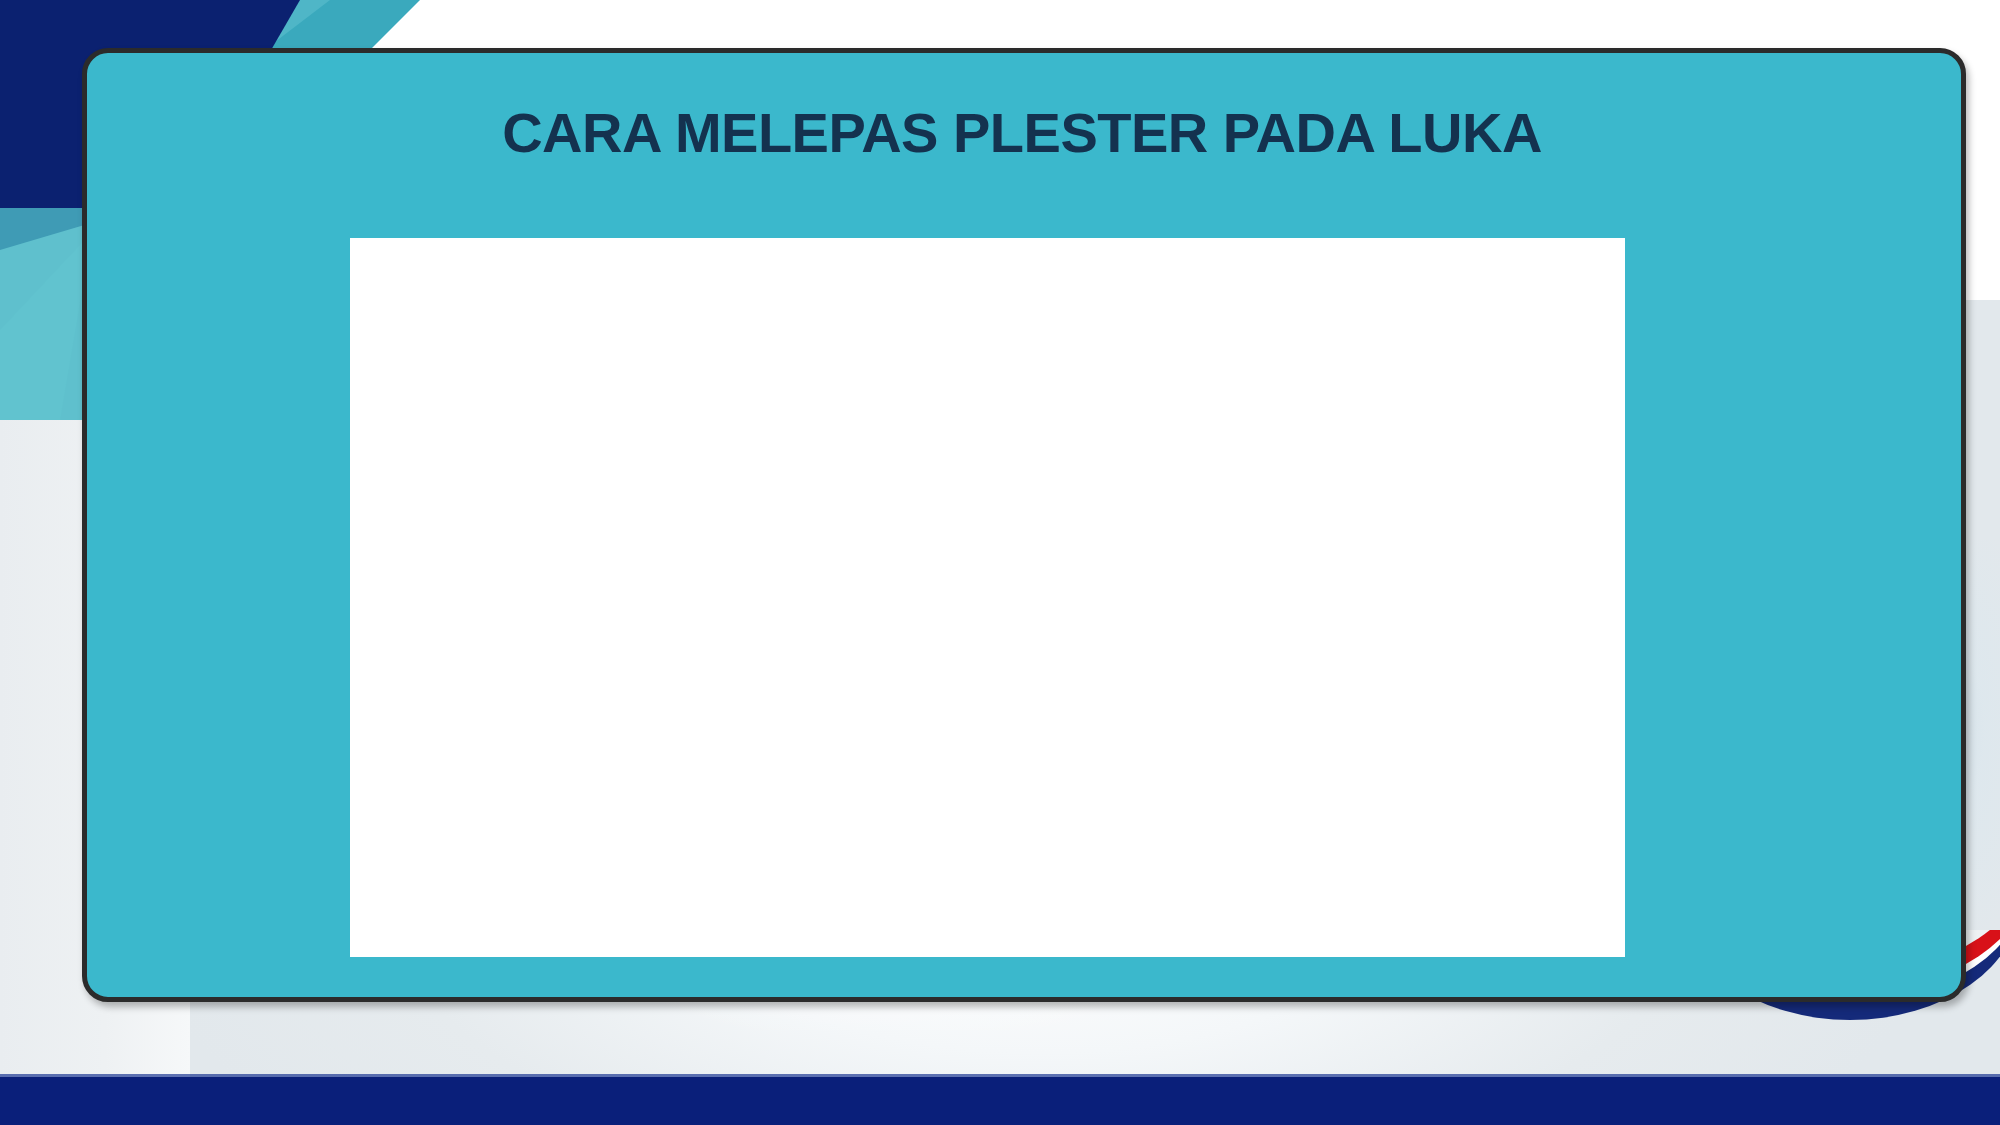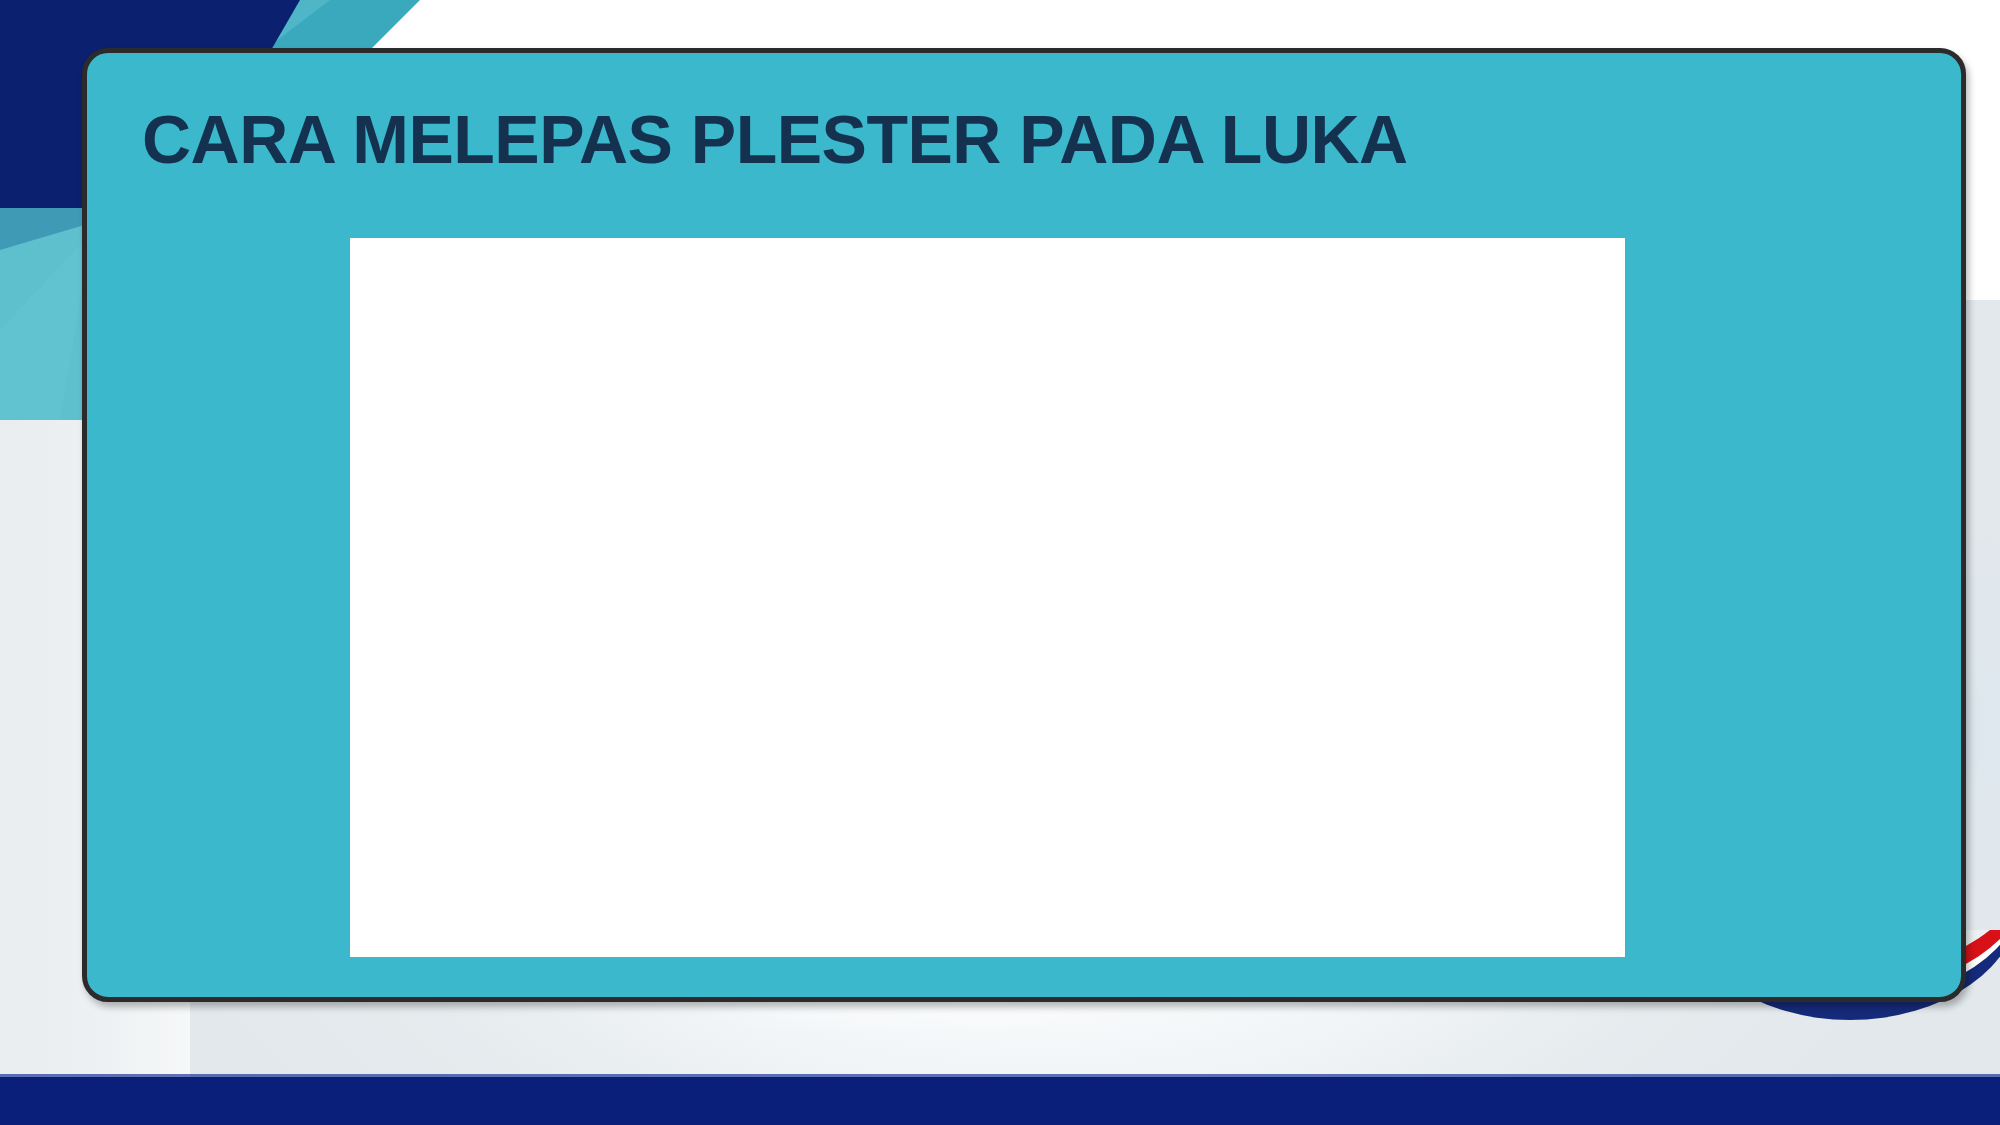--- a/index.html
+++ b/index.html
@@ -110,26 +110,26 @@
     box-sizing: border-box;
     box-shadow: 3px 5px 7px rgba(0,0,0,0.28);
   }
 
   .panel-title {
     position: absolute;
     left: 55px;
     top: 52px;
     width: 1760px;
     margin: 0;
-    font-size: 68px;
+    font-size: 56px;
     line-height: 1.0;
     font-weight: 700;
     letter-spacing: -0.5px;
     color: #14324f;
-    text-align: left;
+    text-align: center;
     font-family: "Liberation Sans", sans-serif;
     white-space: nowrap;
   }
 
   .content-box {
     position: absolute;
     left: 263px;
     top: 185px;
     width: 1275px;
     height: 719px;

